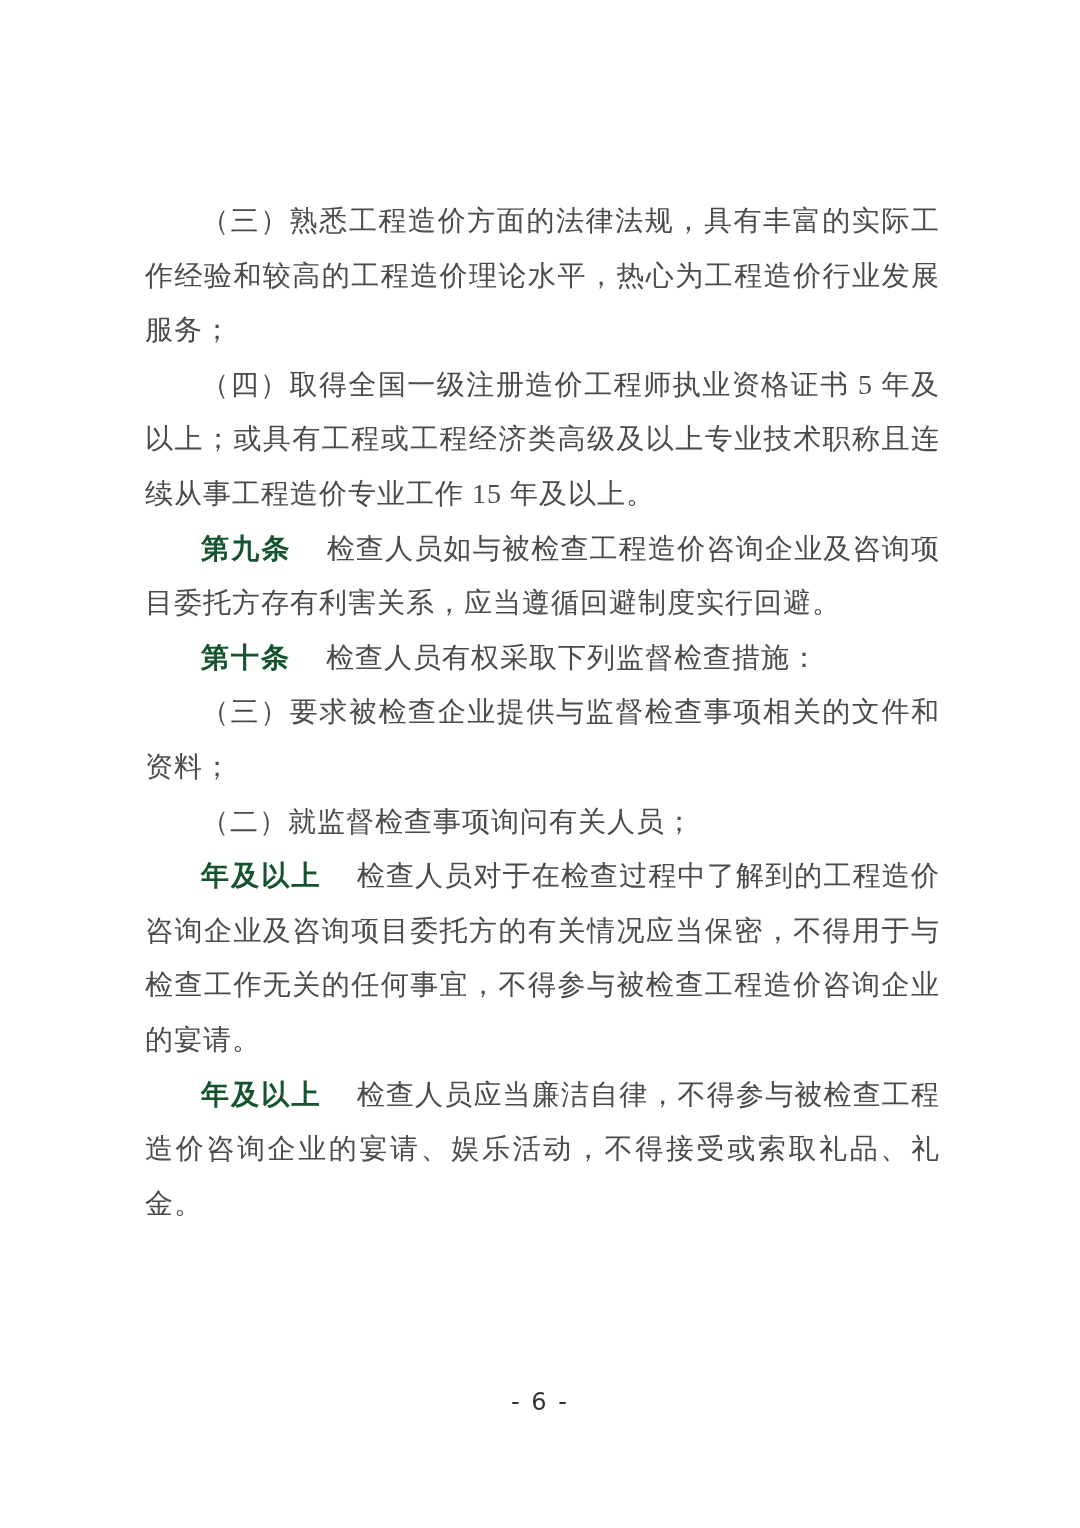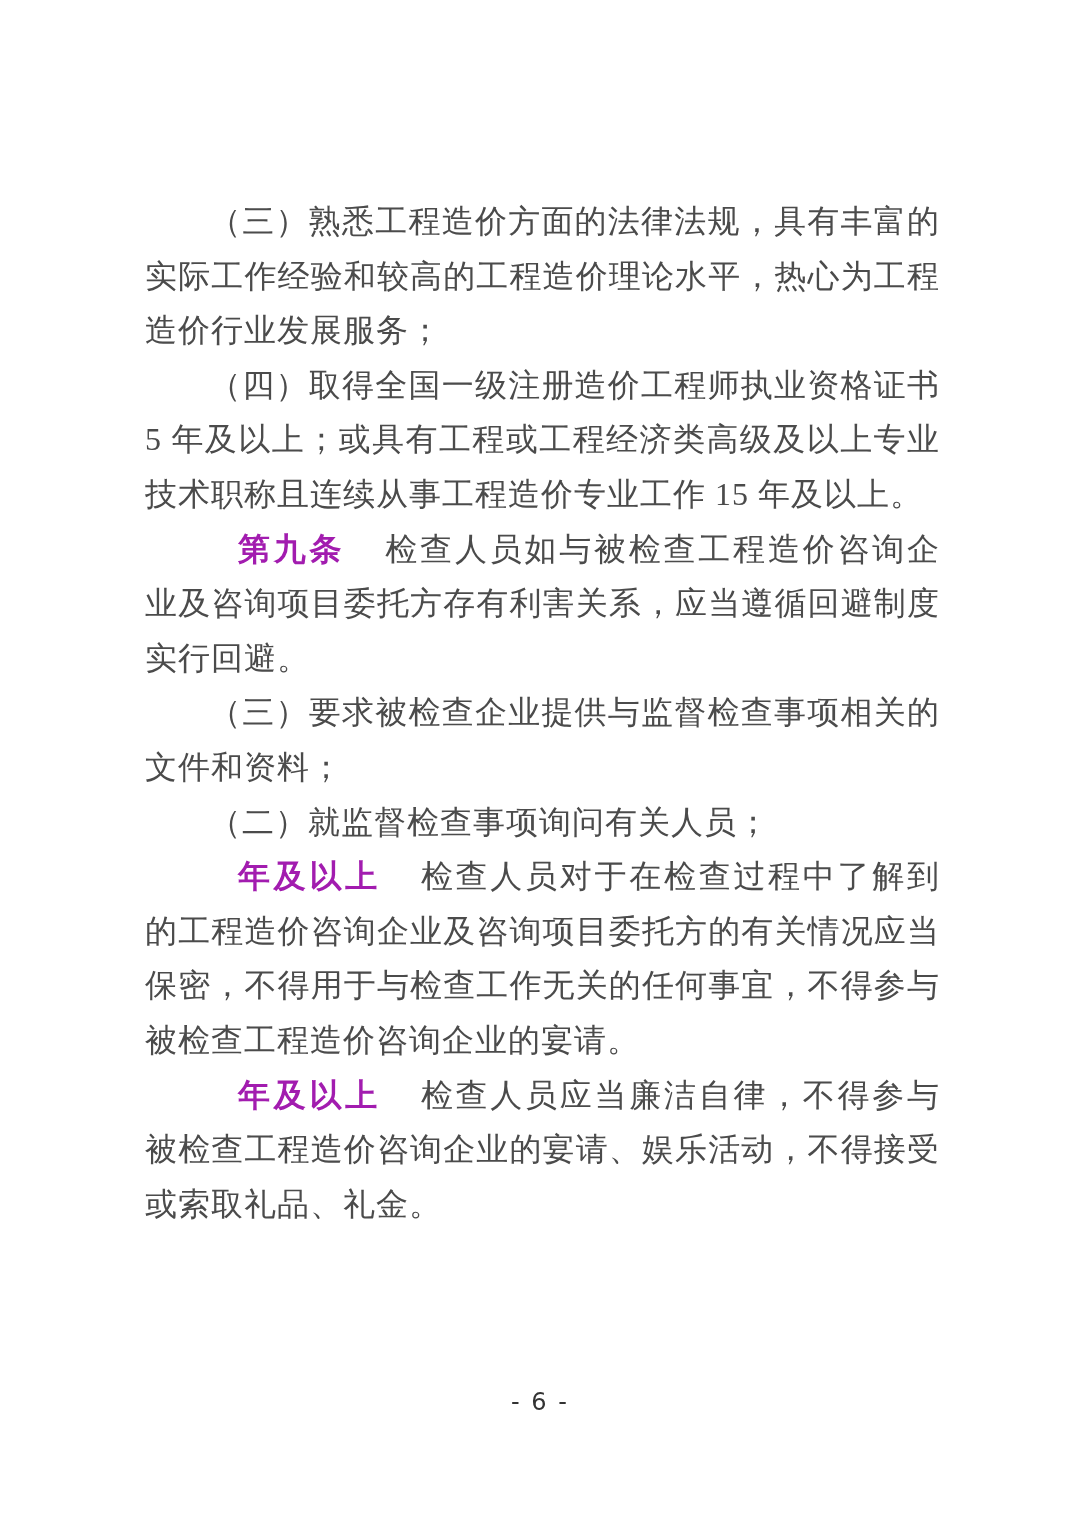--- a/index.html
+++ b/index.html
@@ -13,39 +13,38 @@
     height: 1528px;
     background: #ffffff;
     overflow: hidden;
   }
   .content {
     position: absolute;
     left: 145px;
     top: 194px;
     width: 795px;
     font-family: "Liberation Serif", "DejaVu Serif", serif;
-    font-size: 32px;
+    font-size: 28px;
     line-height: 54.6px;
     color: #4b4b4b;
     text-align: justify;
     text-justify: inter-character;
     letter-spacing: 1px;
   }
   .para {
     margin: 0;
     padding: 0;
     text-indent: 2em;
   }
   .article-label {
     font-family: "Liberation Sans", "DejaVu Sans", sans-serif;
     font-weight: 700;
-    color: #a21caf;
+    color: #14532d;
     letter-spacing: 2px;
     margin-right: 1.25em;
-    margin-left: 29px;
   }
   .footer {
     position: absolute;
     top: 1388px;
     left: 0;
     width: 100%;
     text-align: center;
     font-family: "DejaVu Sans", "Liberation Sans", sans-serif;
     font-size: 24px;
     letter-spacing: 2px;
@@ -53,20 +52,21 @@
   }
 </style>
 </head>
 <body>
 
 <div class="page">
   <div class="content" id="paragraphs">
       <p class="para"><span>（三）熟悉工程造价方面的法律法规，具有丰富的实际工作经验和较高的工程造价理论水平，热心为工程造价行业发展服务；</span></p>
       <p class="para"><span>（四）取得全国一级注册造价工程师执业资格证书 5 年及以上；或具有工程或工程经济类高级及以上专业技术职称且连续从事工程造价专业工作 15 年及以上。</span></p>
       <p class="para"><b class="article-label">第九条</b><span>检查人员如与被检查工程造价咨询企业及咨询项目委托方存有利害关系，应当遵循回避制度实行回避。</span></p>
+      <p class="para"><b class="article-label">第十条</b><span>检查人员有权采取下列监督检查措施：</span></p>
       <p class="para"><span>（三）要求被检查企业提供与监督检查事项相关的文件和资料；</span></p>
       <p class="para"><span>（二）就监督检查事项询问有关人员；</span></p>
       <p class="para"><b class="article-label">年及以上</b><span>检查人员对于在检查过程中了解到的工程造价咨询企业及咨询项目委托方的有关情况应当保密，不得用于与检查工作无关的任何事宜，不得参与被检查工程造价咨询企业的宴请。</span></p>
       <p class="para"><b class="article-label">年及以上</b><span>检查人员应当廉洁自律，不得参与被检查工程造价咨询企业的宴请、娱乐活动，不得接受或索取礼品、礼金。</span></p>
     </div>
   <div class="footer">
     <span>- 6 -</span>
   </div>
 </div>
 

